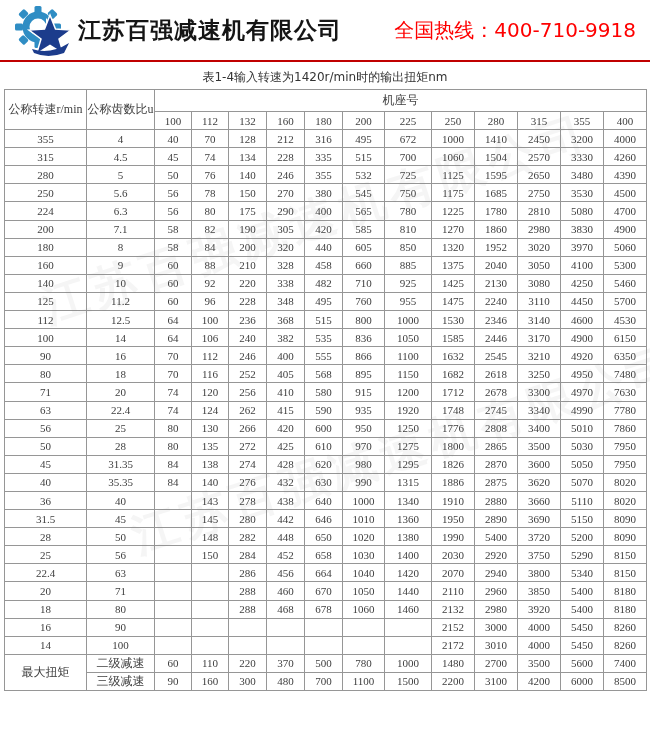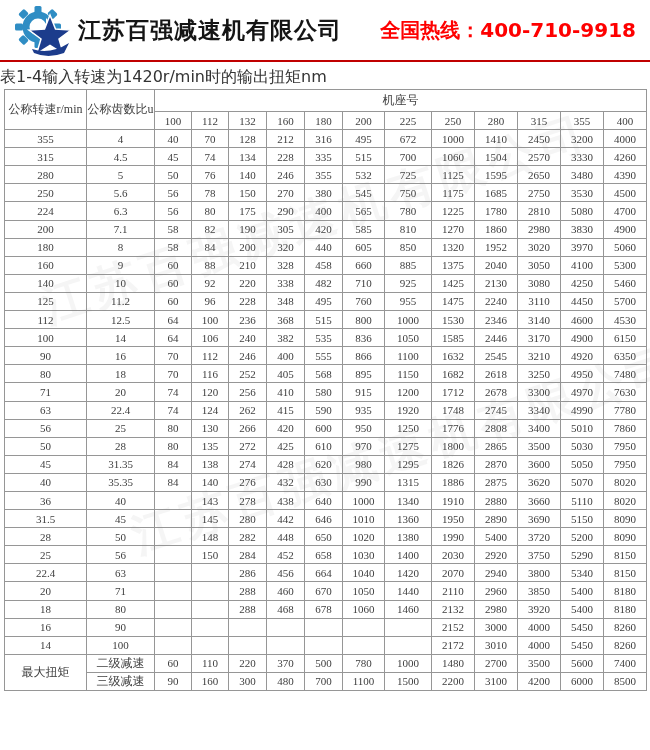--- a/index.html
+++ b/index.html
@@ -13,27 +13,27 @@
     display:flex;align-items:center;justify-content:space-between;
     height:60px;padding:0 10px 0 12px;box-sizing:border-box;
   }
   .brand{display:flex;align-items:center;gap:4px;}
   .logo{width:62px;height:54px;flex:0 0 auto;}
   .company-name{
     font-size:23px;font-weight:bold;color:#151515;letter-spacing:1px;
     white-space:nowrap;
   }
   .hotline{
-    font-size:20px;font-weight:bold;color:#fe0000;white-space:nowrap;
+    font-size:20px;font-weight:normal;color:#fe0000;white-space:nowrap;
     padding-right:4px;
   }
   .red-line{height:2px;background:#c00000;width:650px;}
   
   .table-title{
-    text-align:left;font-size:16px;color:#333333;
+    text-align:center;font-size:12px;color:#333333;
     margin:8px 0 5px 0;line-height:14px;
   }
   
   .table-wrap{position:relative;width:642px;margin:0 auto;}
   table{
     border-collapse:collapse;table-layout:fixed;width:642px;
     font-size:11px;text-align:center;color:#404040;font-family:Liberation Serif, serif;
   }
   th,td{
     border:1px solid #969696;padding:0;height:17.1px;

